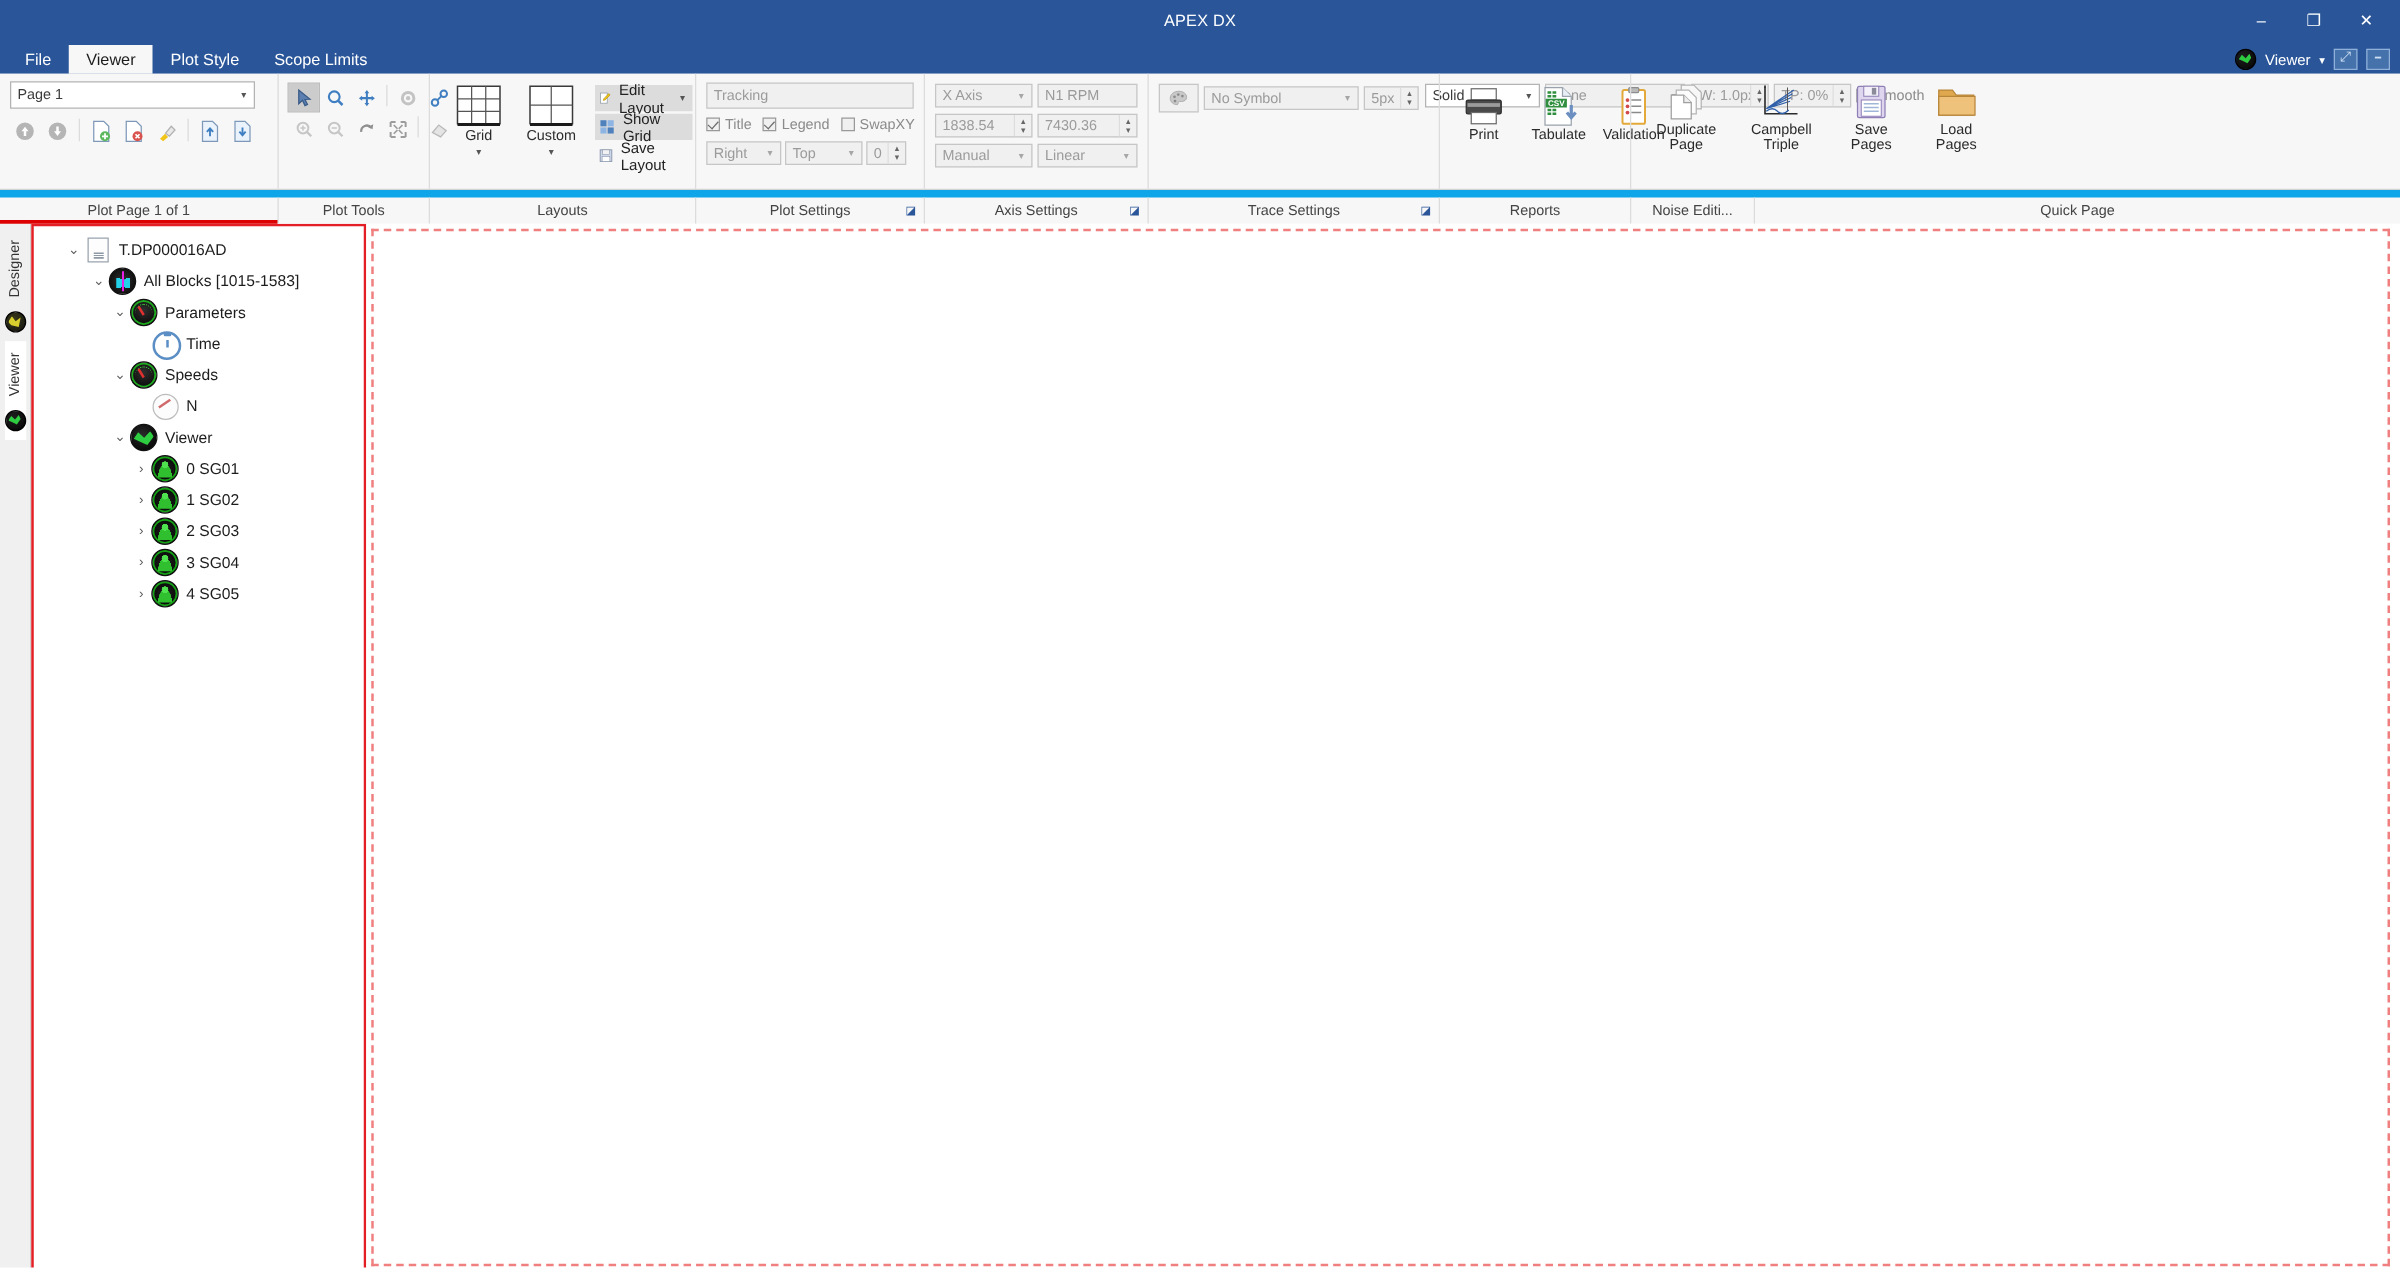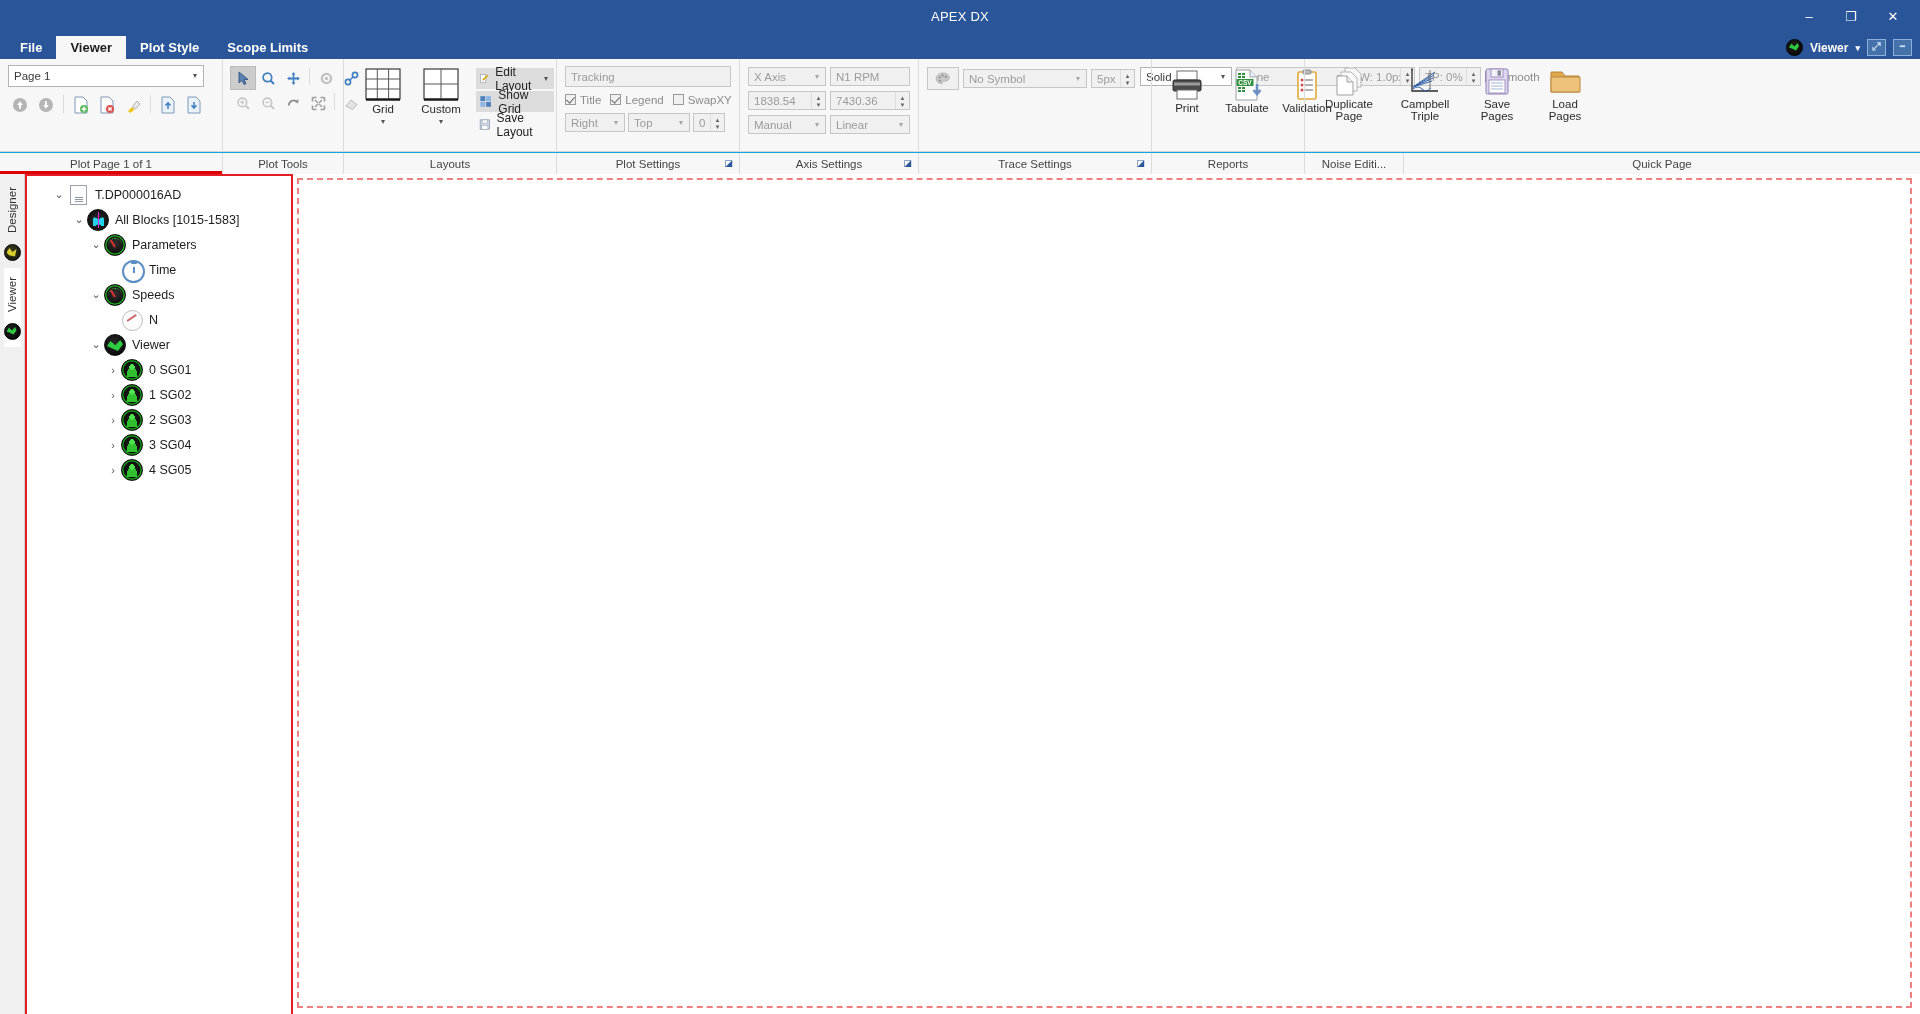--- a/index.html
+++ b/index.html
@@ -12,39 +12,39 @@
   
   .titlebar{
     height:32px;background:#2a5699;position:relative;
     display:flex;align-items:center;justify-content:center;
   }
   .titlebar .apptitle{color:#ffffff;font-size:13px;letter-spacing:.2px;}
   .wctrls{position:absolute;right:6px;top:0;height:32px;display:flex;align-items:center;}
   .wbtn{width:42px;height:30px;display:flex;align-items:center;justify-content:center;
         color:#fff;font-size:13px;line-height:1;}
   
-  .tabstrip{height:27px;background:#2a5699;display:flex;align-items:flex-end;padding-left:6px;position:relative;font-weight:bold;}
+  .tabstrip{height:27px;background:#2a5699;display:flex;align-items:flex-end;padding-left:6px;position:relative;}
   .tab{
     height:23px;line-height:23px;padding:0 14px;color:#ffffff;font-size:13px;cursor:default;
   }
   .tab.active{background:#f7f7f7;color:#1d1d1d;}
   .tabright{position:absolute;right:8px;bottom:3px;display:flex;align-items:center;gap:7px;color:#fff;font-size:12px;}
   .viewerbadge{width:15px;height:15px;border-radius:50%;
     background:radial-gradient(circle at 35% 32%,#1d1d1d 0%,#101010 58%,#000 100%);
     display:inline-block;position:relative;overflow:hidden;border:1px solid #000;}
   .viewerbadge::after{content:"";position:absolute;left:2px;top:3px;width:10px;height:8px;
     background:#2ecc40;clip-path:polygon(0% 55%,25% 10%,55% 45%,85% 0%,100% 40%,70% 95%,30% 70%);}
   .mini-btn{width:17px;height:15px;border:1px solid #8fb0da;background:#4572ab;position:relative;}
   .mini-btn .arrow{position:absolute;inset:0;color:#cfe0f5;font-size:11px;line-height:13px;text-align:center;}
   
   .ribbon{background:#f7f7f7;border-bottom:1px solid #d4d4d4;height:92px;display:flex;position:relative;}
   .rgroup{display:flex;flex-direction:column;position:relative;height:92px;}
   .rgroup .gbody{flex:1;display:flex;align-items:flex-start;padding:4px 4px 0 4px;}
   .rgroup + .rgroup{border-left:1px solid #dcdcdc;}
-  .grouprow{height:21px;background:#f7f7f7;border-top:1px solid #0ea5e9;display:flex;}
+  .grouprow{height:21px;background:#f7f7f7;border-top:6px solid #0ea5e9;display:flex;}
   .glabel{display:flex;align-items:center;justify-content:center;font-size:11.5px;color:#444;
     height:21px;position:relative;border-right:1px solid #dcdcdc;}
   .glabel .dlg{position:absolute;right:6px;top:5px;font-size:9px;color:#2a5699;}
   .redline{position:absolute;left:0;bottom:0;height:3px;background:#d00;}
   
   .combo{
     border:1px solid #b3b3b3;background:#fff;height:19px;display:inline-flex;align-items:center;
     padding:0 2px 0 5px;font-size:11.5px;color:#3b3b3b;box-sizing:border-box;position:relative;
   }
   .combo.disabled{background:#f0f0f0;color:#9b9b9b;border-color:#c6c6c6;}

